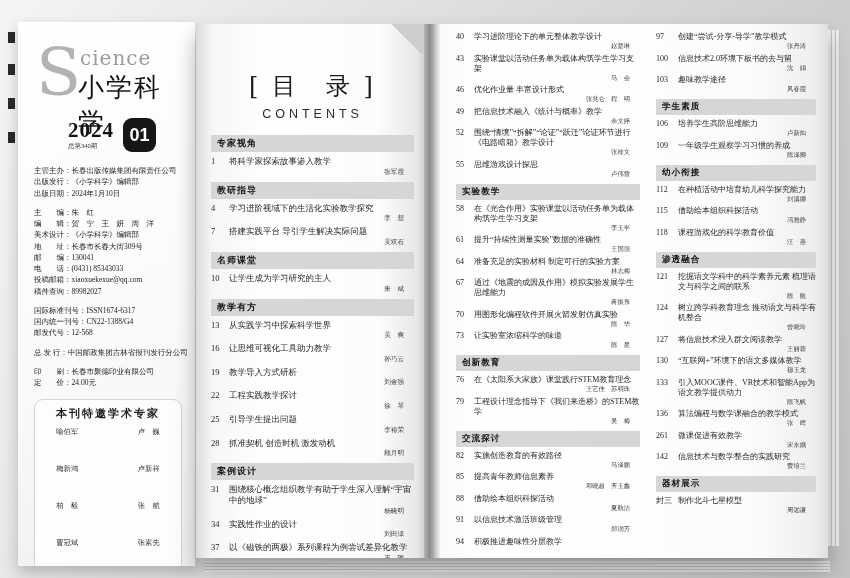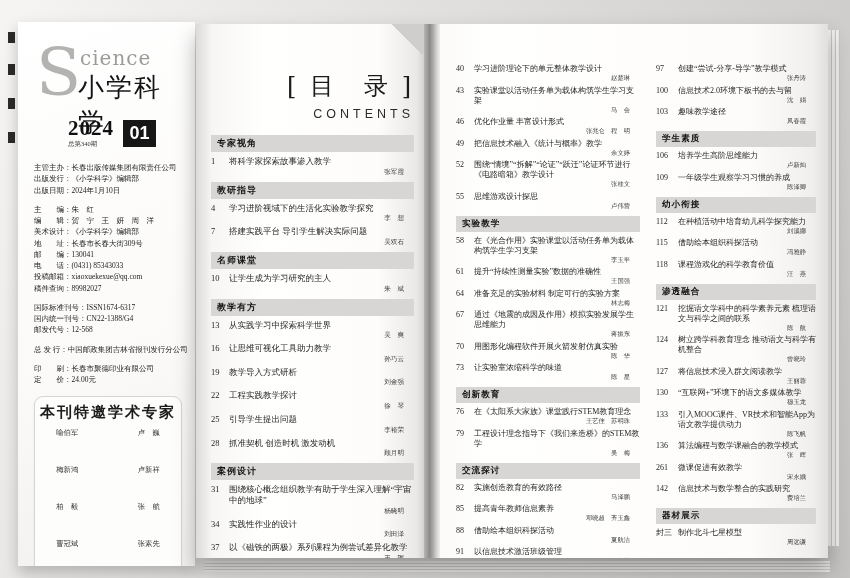--- a/index.html
+++ b/index.html
@@ -19,51 +19,51 @@
   .cover-page{position:absolute;left:18px;top:22px;width:177px;height:544px;box-sizing:border-box;
       background:linear-gradient(160deg,#ffffff 0%,#fbfaf8 60%,#f1f0ee 100%);
       box-shadow:0 7px 14px rgba(0,0,0,.22);padding:22px 13px 0 16px;overflow:hidden;}
   .logo-row{position:relative;height:66px;margin-left:4px;}
   .logo-s{position:absolute;left:-2px;top:-4px;font-family:"DejaVu Serif",serif;font-size:66px;line-height:1;color:#b3b3b1;}
   .logo-cience{position:absolute;left:42px;top:2px;font-family:"DejaVu Serif",serif;font-size:20px;color:#9b9b99;letter-spacing:1px;}
   .logo-cn{position:absolute;left:40px;top:26px;font-size:26px;font-weight:normal;color:#141414;letter-spacing:2px;}
   .issue-row{margin:8px 0 0 34px;display:flex;align-items:center;gap:9px;}
   .year{font-size:21px;font-weight:bold;color:#101010;line-height:1;letter-spacing:1px;}
   .issue-total{font-size:6.5px;color:#333;margin-top:1px;}
-  .issue-box{width:33px;height:27px;background:#161616;color:#fff;font-size:18px;font-weight:bold;
-      display:flex;align-items:center;justify-content:center;font-family:"Liberation Sans",sans-serif;}
+  .issue-box{width:33px;height:34px;background:#161616;color:#fff;font-size:18px;font-weight:bold;
+      display:flex;align-items:center;justify-content:center;font-family:"Liberation Sans",sans-serif;border-radius:9px;}
   .cover-info{margin-top:13px;font-size:7.5px;color:#222;line-height:1.5;}
   .info-line{white-space:nowrap;}
   .info-line.gap{margin-top:8px;}
   .expert-box{margin-top:11px;border:1px solid #d6d5d3;background:#fdfdfc;border-radius:9px;
       padding:6px 5px 7px;box-shadow:0 1px 2px rgba(0,0,0,.07);}
-  .expert-title{text-align:left;font-weight:bold;font-size:15px;letter-spacing:2px;color:#1d1d1d;margin-bottom:6px;}
+  .expert-title{text-align:center;font-weight:bold;font-size:11px;letter-spacing:2px;color:#1d1d1d;margin-bottom:6px;}
   .expert-grid{display:grid;grid-template-columns:repeat(2,1fr);row-gap:6px;column-gap:2px;
       font-size:7.3px;color:#333;text-align:center;gap:27px;}
   .copy-box{margin-top:12px;background:#f1f0ef;border:1px solid #e1e0df;border-radius:9px;padding:6px 8px;}
   .copy-title{text-align:center;font-weight:bold;font-size:8.5px;letter-spacing:1px;color:#222;margin-bottom:3px;}
   .copy-box p{font-size:6.2px;color:#5a5a5a;line-height:1.5;text-indent:1.2em;margin:0 0 2px;text-align:justify;}
 
   
   .spread{position:absolute;left:196px;top:24px;width:632px;height:534px;display:flex;
       box-shadow:0 12px 20px rgba(0,0,0,.30);}
   .page-mid{width:228px;box-sizing:border-box;position:relative;overflow:hidden;
       background:linear-gradient(to right,#dcdbd9 0%,#f7f6f4 7%,#fffffe 30%,#fdfcfa 80%,#e9e8e6 97%,#d3d2d0 100%);
       padding:4px 10px 0 15px;}
   .corner-fold{position:absolute;right:0;top:0;width:36px;height:30px;
       background:linear-gradient(225deg,#cfcecc 0 49%,rgba(0,0,0,0) 50%);}
   .fold{width:16px;background:linear-gradient(to right,#b7b6b4 0%,#8c8b89 35%,#a8a7a5 55%,#d6d5d3 80%,#f0efed 100%);}
   .page-right{flex:1;box-sizing:border-box;display:flex;overflow:hidden;position:relative;
       background:linear-gradient(to right,#fbfaf8 0%,#fffffe 12%,#fdfcfa 80%,#f0efed 96%,#e0dfdd 100%);
-      padding:40px 8px 0 16px;}
+      padding:8px 8px 0 16px;}
   .col-2{width:196px;padding-right:12px;box-sizing:border-box;}
   .col-3{flex:1;padding-left:4px;padding-right:4px;}
 
   
-  .toc-head{margin:42px 0 14px;text-align:right;}
+  .toc-head{margin:42px 0 14px;text-align:center;}
   .toc-title{font-family:"DejaVu Serif",serif;font-size:24px;letter-spacing:3px;color:#1b1b1b;}
   .toc-sub{font-size:12.5px;letter-spacing:4px;color:#2b2b2b;margin-top:5px;font-family:"Liberation Sans",sans-serif;}
   .sec-header{background:#d7d6d4;color:#141414;font-size:9px;font-weight:bold;
       padding:2px 6px;margin:5px 0 4px;letter-spacing:1px;}
   .entry{margin-bottom:1px;}
   .entry-line{display:flex;gap:5px;font-size:8.5px;color:#1f1f1f;line-height:1.25;}
   .num{min-width:13px;flex-shrink:0;}
   .etitle{flex:1;}
   .eauthors{text-align:right;font-size:6.6px;color:#3d3d3d;padding-right:10px;margin:1px 0 3px;}
   .page-right .entry-line{font-size:8px;}

